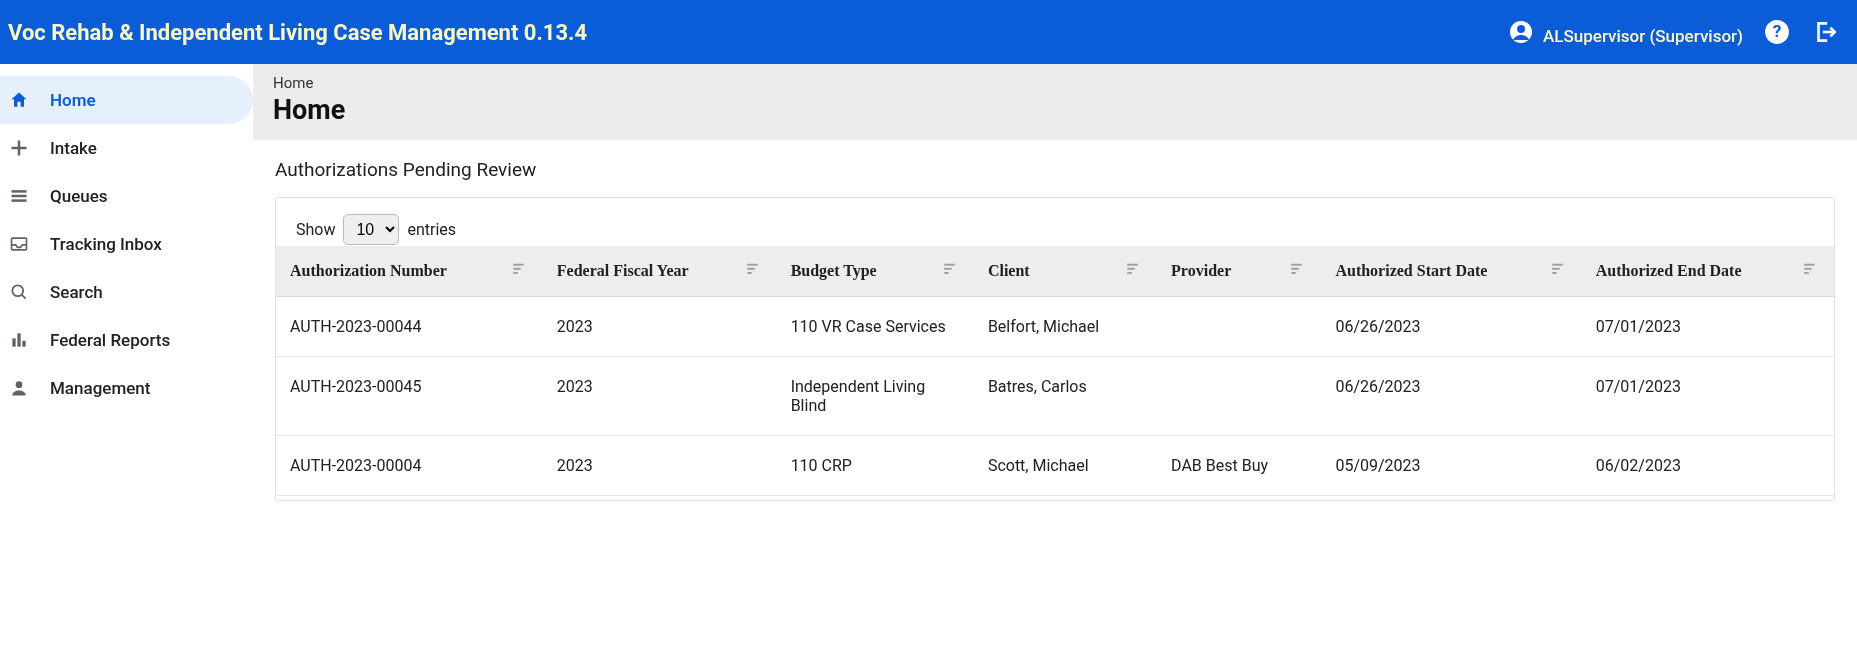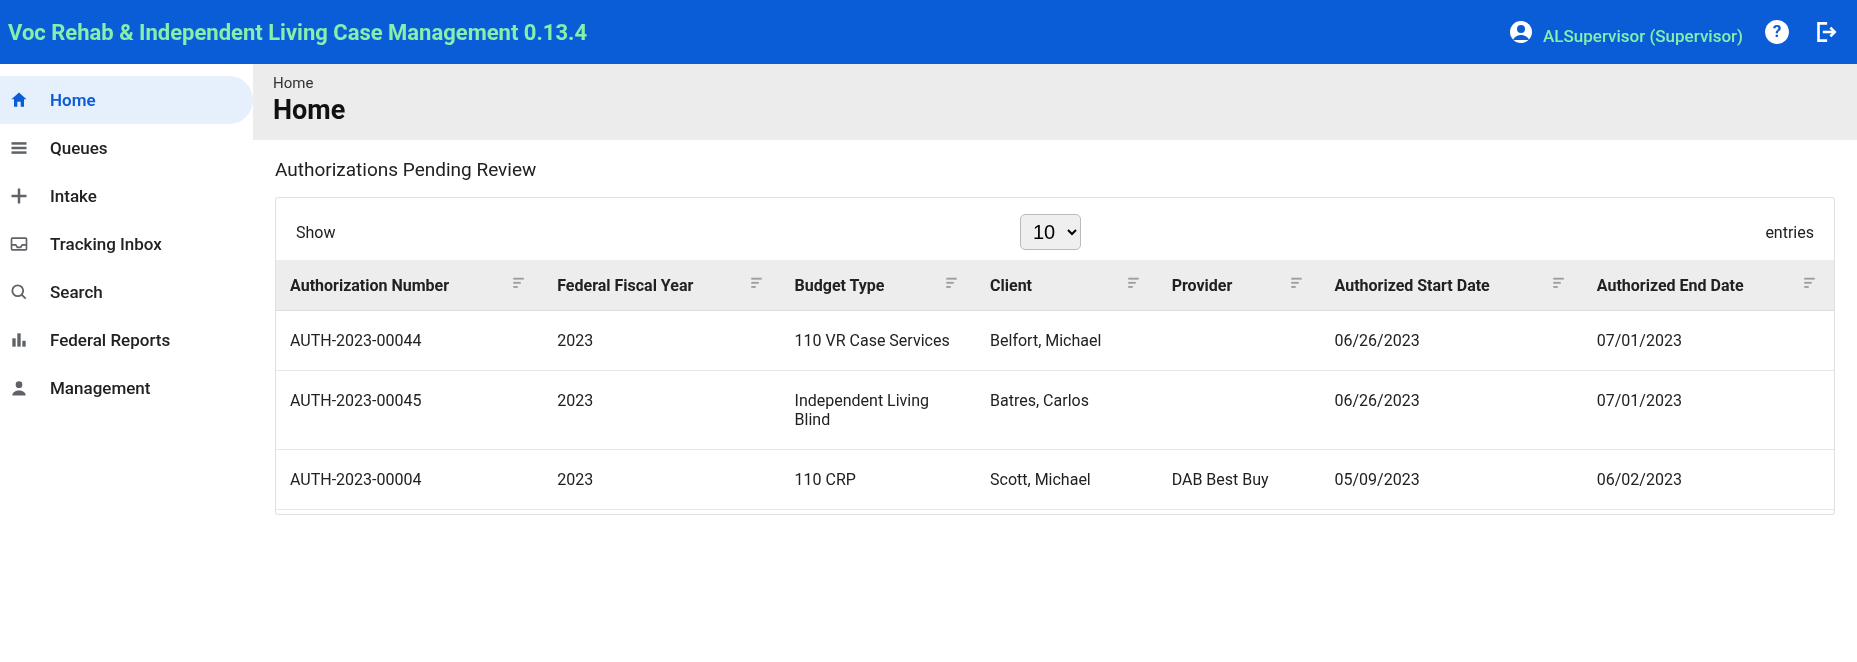--- a/index.html
+++ b/index.html
@@ -4,21 +4,21 @@
 <style>
   * { box-sizing: border-box; margin: 0; padding: 0; }
   body {
     font-family: -apple-system, BlinkMacSystemFont, "Segoe UI", Roboto, Arial, sans-serif;
     background: #fff;
     color: #212121;
     overflow-x: hidden;
   }
   .header {
     background: #0b5dd7;
-    color: #86efac;
+    color: #fef9c3;
     height: 64px;
     display: flex;
     align-items: center;
     justify-content: space-between;
     padding: 0 18px 0 0;
   }
   .header-title {
     font-size: 22px;
     font-weight: 700;
     padding-left: 8px;
@@ -105,30 +105,29 @@
     font-weight: 400;
     margin-bottom: 16px;
   }
   .table-wrapper {
     border: 1px solid #e0e0e0;
     border-radius: 3px;
     overflow-x: auto;
     padding-bottom: 4px;
   }
   .table-controls {
-    padding: 16px 20px 10px 20px;
+    padding: 16px 20px 1px 20px;
     font-size: 16px;
     display: flex;
     align-items: center;
     gap: 8px;
-    justify-content: space-between;
   }
   .table-controls select {
     padding: 5px 8px;
-    font-size: 20px;
+    font-size: 16px;
     border: 1px solid #bbb;
     border-radius: 5px;
   }
   table {
     width: 100%;
     min-width: 1300px;
     border-collapse: collapse;
     font-size: 16px;
   }
   thead th {
@@ -137,20 +136,21 @@
     padding: 14px 14px;
     font-weight: 700;
     font-size: 16px;
     border-bottom: 1px solid #ddd;
     white-space: nowrap;
   }
   thead th .th-inner {
     display: flex;
     align-items: center;
     justify-content: space-between;
+    font-family: Liberation Serif, serif;
   }
   .sort-icon {
     color: #9e9e9e;
     flex-shrink: 0;
   }
   tbody td {
     padding: 20px 14px;
     border-bottom: 1px solid #e6e6e6;
     vertical-align: top;
   }
@@ -197,35 +197,35 @@
           <span class="side-icon">
             <svg viewBox="0 0 24 24" width="20" height="20" fill="#0b5dd7">
               <path d="M12 3l9 8h-3v9h-4v-6h-4v6H6v-9H3z"></path>
             </svg>
           </span>
           <span>Home</span>
         </div>
         <div class="sidebar-item">
           <span class="side-icon">
             <svg viewBox="0 0 24 24" width="20" height="20" fill="#5f6368">
+              <rect x="10.5" y="3" width="3" height="18"></rect>
+              <rect x="3" y="10.5" width="18" height="3"></rect>
+            </svg>
+          </span>
+          <span>Intake</span>
+        </div>
+        <div class="sidebar-item">
+          <span class="side-icon">
+            <svg viewBox="0 0 24 24" width="20" height="20" fill="#5f6368">
               <rect x="3" y="5" width="18" height="3"></rect>
               <rect x="3" y="10.5" width="18" height="3"></rect>
               <rect x="3" y="16" width="18" height="3"></rect>
             </svg>
           </span>
           <span>Queues</span>
-        </div>
-        <div class="sidebar-item">
-          <span class="side-icon">
-            <svg viewBox="0 0 24 24" width="20" height="20" fill="#5f6368">
-              <rect x="10.5" y="3" width="3" height="18"></rect>
-              <rect x="3" y="10.5" width="18" height="3"></rect>
-            </svg>
-          </span>
-          <span>Intake</span>
         </div>
         <div class="sidebar-item">
           <span class="side-icon">
             <svg viewBox="0 0 24 24" width="20" height="20" fill="none" stroke="#5f6368" stroke-width="2">
               <rect x="3" y="5" width="18" height="14" rx="1"></rect>
               <path d="M3 13h5l2 3h4l2-3h5"></path>
             </svg>
           </span>
           <span>Tracking Inbox</span>
         </div>

